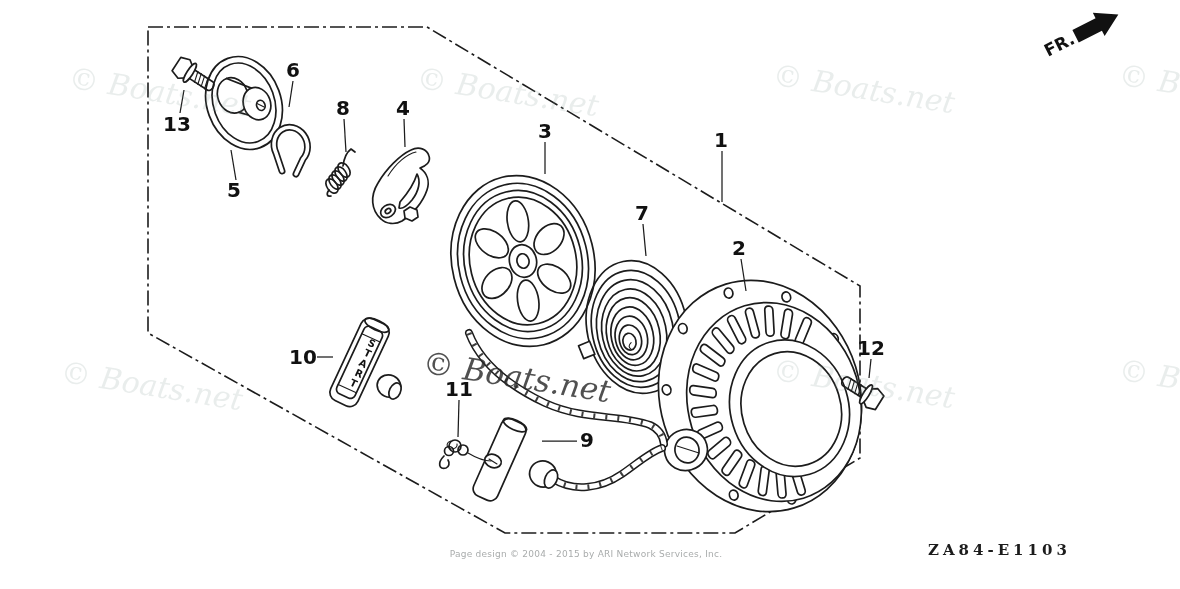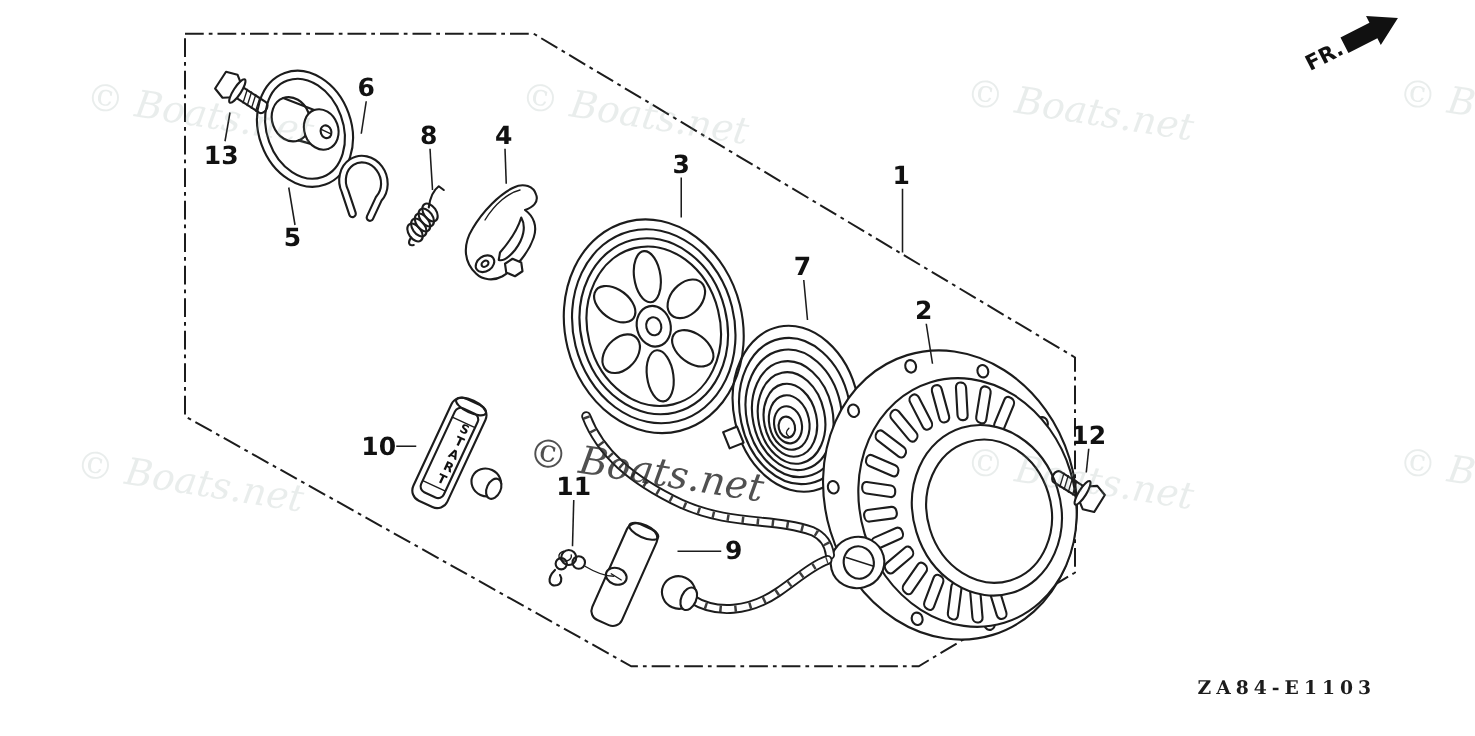--- a/index.html
+++ b/index.html
@@ -10,21 +10,21 @@
   .wm{position:absolute;font-family:"DejaVu Serif",serif;font-style:italic;font-size:30px;
       white-space:nowrap;transform:rotate(9deg);transform-origin:left top;
       color:rgba(125,150,140,0.17);pointer-events:none;z-index:5;}
   .wm.dark{color:rgba(42,42,42,0.82);font-size:31px;z-index:6;}
   
   .f1{position:absolute;left:90px;top:538px;width:1090px;text-align:center;font-size:9px;
       color:#a9acac;letter-spacing:0.25px;z-index:4;}
   .f2{position:absolute;left:86px;top:549px;width:1000px;text-align:center;font-size:9px;
       color:#a9acac;letter-spacing:0.25px;z-index:4;}
   .code{position:absolute;left:928px;top:541px;font-family:"DejaVu Serif",serif;font-weight:bold;
-        font-size:15px;letter-spacing:4px;color:#1c1c1c;z-index:4;margin-left:30px;}
+        font-size:15px;letter-spacing:4px;color:#1c1c1c;z-index:4;}
   
   .ln{fill:none;stroke:#1c1c1c;stroke-width:1.7;stroke-linecap:round;stroke-linejoin:round;}
   .lnw{fill:#ffffff;stroke:#1c1c1c;stroke-width:1.7;stroke-linecap:round;stroke-linejoin:round;}
   .thin{fill:none;stroke:#1c1c1c;stroke-width:1.1;stroke-linecap:round;}
   .leader{fill:none;stroke:#1c1c1c;stroke-width:1.25;}
   .callout{font-family:"DejaVu Sans",sans-serif;font-weight:bold;font-size:20px;fill:#111;}
   .grip-txt{font-family:"DejaVu Sans",sans-serif;font-weight:bold;font-size:10px;fill:#111;}
   .fr-txt{font-family:"DejaVu Sans",sans-serif;font-weight:bold;font-size:17px;fill:#111;}
   .ropeA{fill:none;stroke:#1c1c1c;stroke-width:8;stroke-linecap:round;}
   .ropeB{fill:none;stroke:#ffffff;stroke-width:5;stroke-linecap:round;}
@@ -248,15 +248,16 @@
 
   <div class="wm" style="left:72px;top:60px;">© Boats.net</div>
   <div class="wm" style="left:420px;top:60px;">© Boats.net</div>
   <div class="wm" style="left:776px;top:57px;">© Boats.net</div>
   <div class="wm" style="left:1122px;top:57px;">© Boats.net</div>
   <div class="wm" style="left:64px;top:354px;">© Boats.net</div>
   <div class="wm dark" style="left:426px;top:344px;">© Boats.net</div>
   <div class="wm" style="left:776px;top:352px;">© Boats.net</div>
   <div class="wm" style="left:1122px;top:352px;">© Boats.net</div>
 
+  <div class="f2">Page design © 2004 - 2015 by ARI Network Services, Inc.</div>
   <div class="code">ZA84-E1103</div>
 
 </div>
 
 </body></html>

